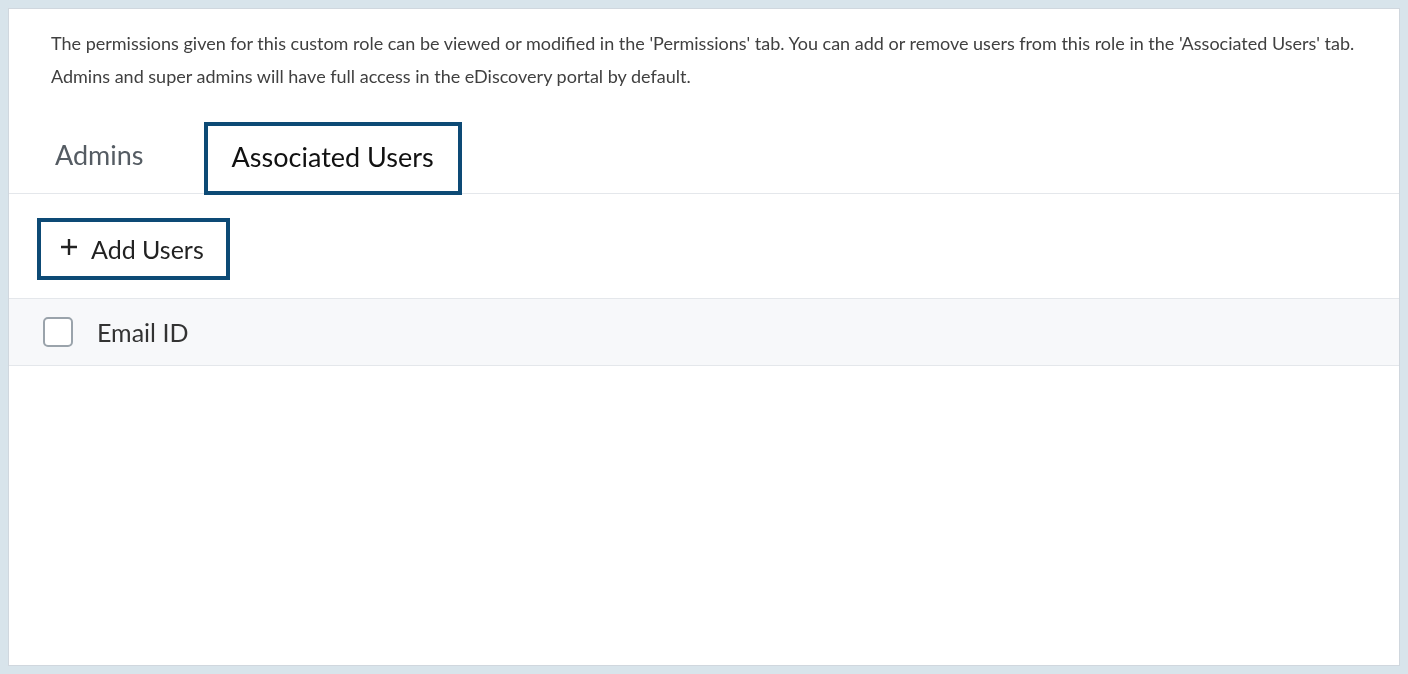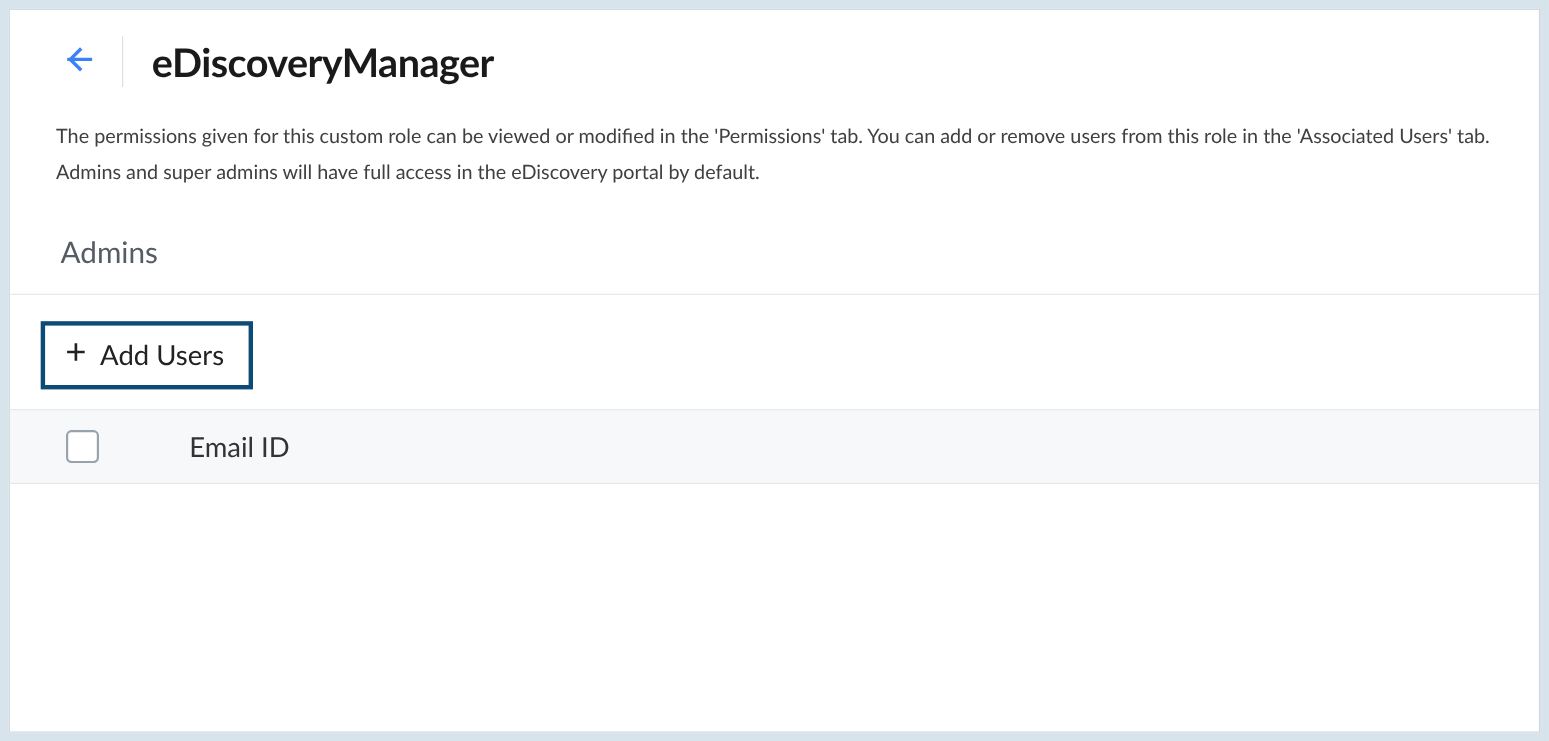--- a/index.html
+++ b/index.html
@@ -98,58 +98,48 @@
     background: #fff;
   }
   .plus-icon svg { width: 24px; height: 24px; stroke: #222; stroke-width: 2.4; fill: none; }
 
   .table-header {
     display: flex;
     align-items: center;
     background: #f7f8fa;
     border-top: 1px solid #e4e7eb;
     border-bottom: 1px solid #e4e7eb;
-    padding: 18px 51px;
-    gap: 82px;
+    padding: 18px 34px;
+    gap: 24px;
   }
   .checkbox {
     width: 30px;
     height: 30px;
     border: 2px solid #9aa3ab;
     border-radius: 5px;
     background: #fff;
     cursor: pointer;
   }
   .col-label {
     font-size: 25px;
     color: #333;
   }
 </style>
 </head>
 <body>
 
 <div class="outer">
   <div class="panel">
 
-    <div class="header">
-      <div class="back-btn">
-        <span>
-          <svg viewBox="0 0 24 24">
-              <path d="M14 5l-7 7 7 7M5 12h16"></path>
-            </svg>
-        </span>
-      </div>
-      <div class="vline"></div>
-      <div class="title">eDiscoveryManager</div>
-    </div>
 
     <div class="desc">The permissions given for this custom role can be viewed or modified in the 'Permissions' tab. You can add or remove users from this role in the 'Associated Users' tab. Admins and super admins will have full access in the eDiscovery portal by default.</div>
 
     <div class="tabs">
       <div class="tab">Admins</div>
+      <div class="tab active highlight-box">Associated Users</div>
     </div>
 
     <div class="toolbar">
       <div class="add-users-btn">
         <span class="plus-icon">
           <svg viewBox="0 0 24 24">
               <path d="M12 4v16M4 12h16"></path>
             </svg>
         </span>
         <span>Add Users</span>

